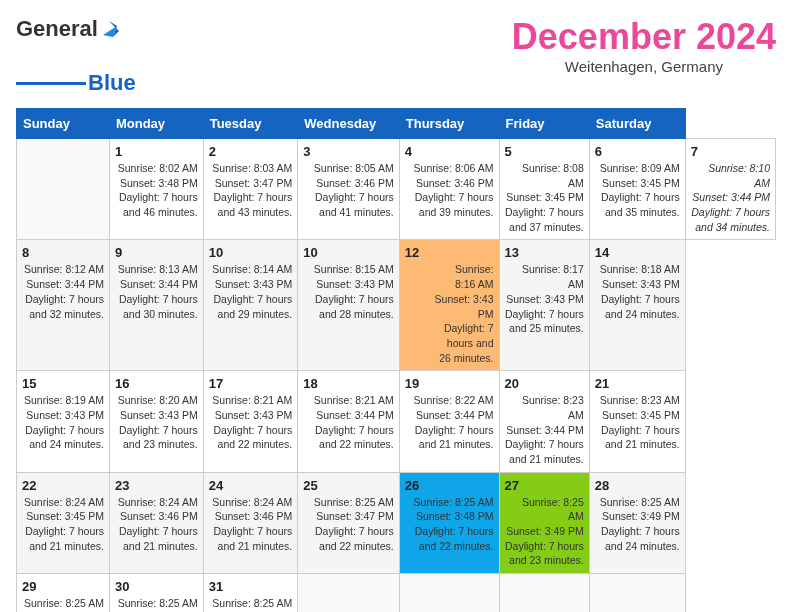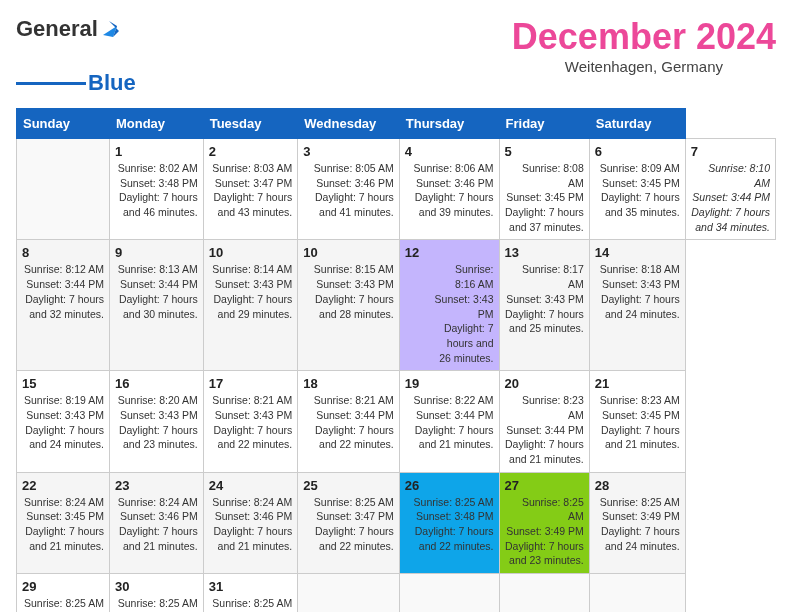--- a/index.html
+++ b/index.html
@@ -181,21 +181,21 @@
           <div class="day-info" style="white-space: pre-line;">Sunrise: 8:14 AM
 Sunset: 3:43 PM
 Daylight: 7 hours and 29 minutes.</div>
         </td>
         <td style="background: rgb(245, 245, 245);">
           <span class="day-num">10</span>
           <div class="day-info" style="white-space: pre-line;">Sunrise: 8:15 AM
 Sunset: 3:43 PM
 Daylight: 7 hours and 28 minutes.</div>
         </td>
-        <td style="background: #c4b5fd;">
+        <td style="background: #fdba74;">
           <span class="day-num">12</span>
           <div class="day-info" style="white-space: pre-line; margin-left: 28px;">Sunrise: 8:16 AM
 Sunset: 3:43 PM
 Daylight: 7 hours and 26 minutes.</div>
         </td>
         <td style="background: rgb(245, 245, 245);">
           <span class="day-num">13</span>
           <div class="day-info" style="white-space: pre-line;">Sunrise: 8:17 AM
 Sunset: 3:43 PM
 Daylight: 7 hours and 25 minutes.</div>

